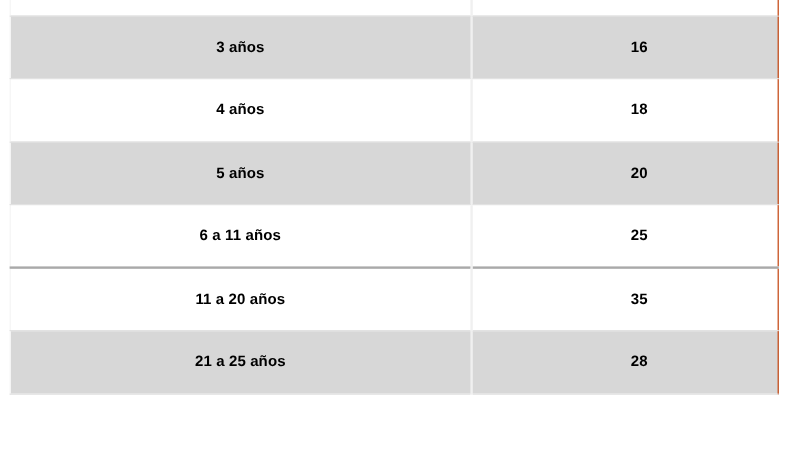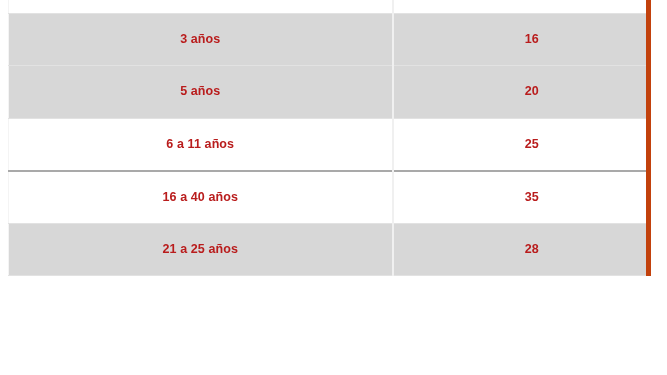--- a/index.html
+++ b/index.html
@@ -41,21 +41,21 @@
     height: 52.5px;
   }
 
   .data-table td {
     height: 52.5px;
     padding: 0;
     text-align: center;
     vertical-align: middle;
     font-size: 12.5px;
     font-weight: bold;
-    color: #b91c1c;
+    color: #000000;
     letter-spacing: 0.1px;
     line-height: 1.2;
     box-sizing: border-box;
   }
 
   
   .data-table tr.row-shaded td {
     background: #d7d7d7;
   }
   .data-table tr.row-plain td {
@@ -74,21 +74,21 @@
   
   .data-table td.cell-label {
     border-right: 2px solid #f0f0f0;
   }
 
   
   .data-table td.cell-label {
     border-left: 1px solid #f4f4f4;
   }
   .data-table td.cell-value {
-    border-right: 5px solid #c2410c;
+    border-right: 1px solid #c2410c;
     padding-left: 24px;
   }
 </style>
 </head>
 <body>
 
 <div id="table-viewport">
   <div id="table-scroller">
     <table class="data-table">
       <colgroup>
@@ -97,30 +97,34 @@
       </colgroup>
       <tbody id="table-body">
           <tr class="row-plain">
             <td class="cell-label">2 años</td>
             <td class="cell-value">14</td>
           </tr>
           <tr class="row-shaded">
             <td class="cell-label">3 años</td>
             <td class="cell-value">16</td>
           </tr>
+          <tr class="row-plain">
+            <td class="cell-label">4 años</td>
+            <td class="cell-value">18</td>
+          </tr>
           <tr class="row-shaded">
             <td class="cell-label">5 años</td>
             <td class="cell-value">20</td>
           </tr>
           <tr class="row-plain">
             <td class="cell-label">6 a 11 años</td>
             <td class="cell-value">25</td>
           </tr>
           <tr class="row-plain row-emphasis-top">
-            <td class="cell-label">16 a 40 años</td>
+            <td class="cell-label">11 a 20 años</td>
             <td class="cell-value">35</td>
           </tr>
           <tr class="row-shaded">
             <td class="cell-label">21 a 25 años</td>
             <td class="cell-value">28</td>
           </tr>
         </tbody>
     </table>
   </div>
 </div>

